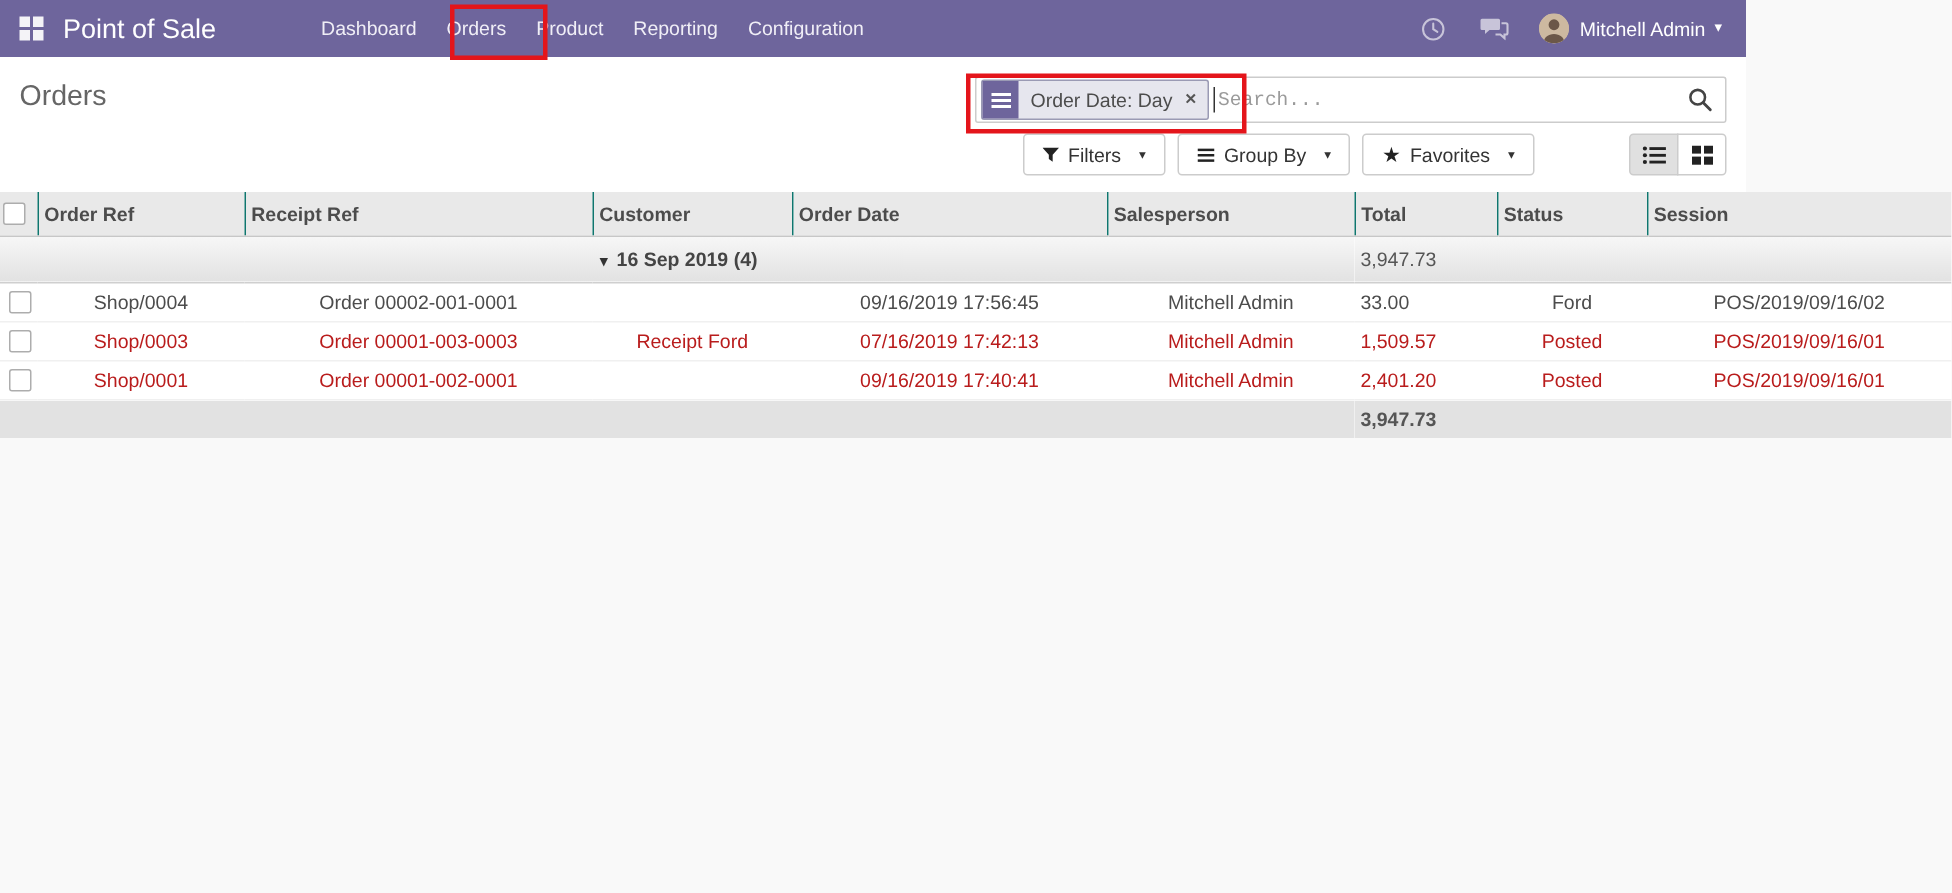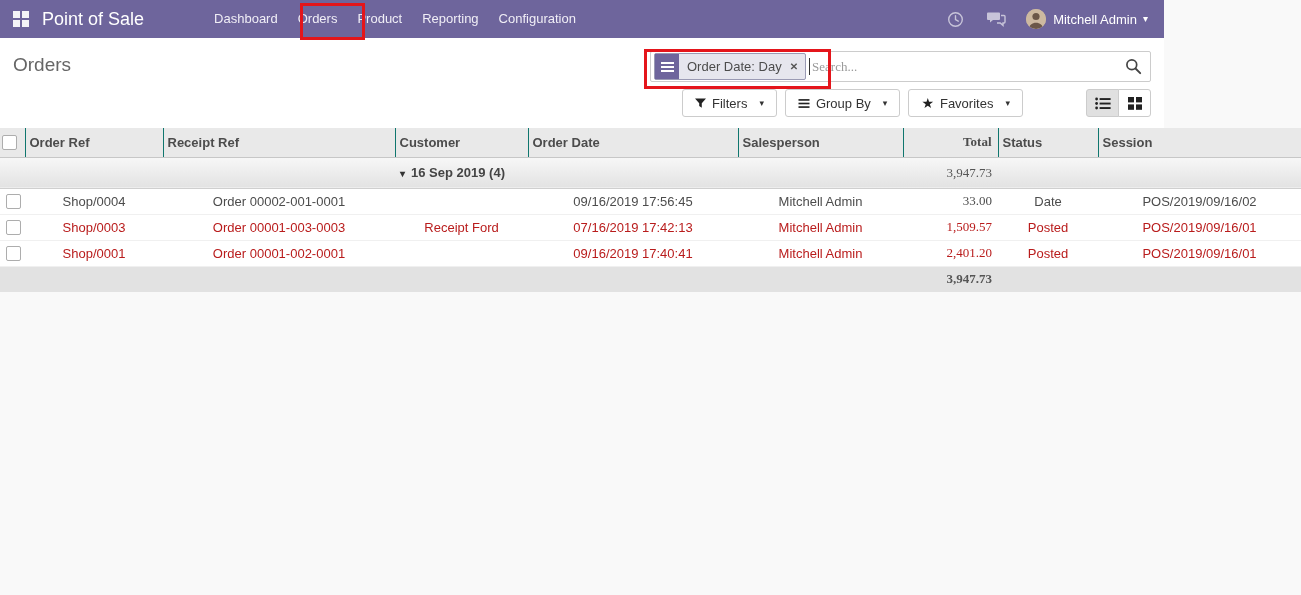--- a/index.html
+++ b/index.html
@@ -30,21 +30,21 @@
     display:flex;align-items:center;padding:0 2px;box-sizing:border-box;}
   .facet{display:flex;align-items:center;height:25px;border:1px solid #9a9ab4;
     background:#e6e6ee;border-radius:2px;margin-left:1px;flex:none;cursor:pointer;}
   .facet-icon{width:24px;height:25px;background:#6e659c;display:flex;flex-direction:column;
     justify-content:center;align-items:center;gap:2px;flex:none;}
   .facet-icon i{display:block;width:13px;height:2px;background:#fff;}
   .facet-label{padding:0 2px 0 8px;color:#4c4c4c;}
   .facet-x{margin:0 7px 0 6px;color:#555;font-size:10px;font-weight:bold;line-height:1;}
   .text-caret{width:1px;height:17px;background:#333;margin-left:3px;flex:none;}
   .search-input{border:none;outline:none;flex:1;font-size:13px;color:#a21caf;
-    background:transparent;padding:0 0 0 2px;font-family:Liberation Serif, serif;}
+    background:transparent;padding:0 0 0 2px;font-family:Liberation Mono, monospace;}
   .search-input::placeholder{color:#9a9a9a;}
   .magnifier{color:#444;margin:0 6px 0 4px;display:flex;cursor:pointer;}
 
   .cp-row2{margin-top:7px;display:flex;justify-content:space-between;align-items:center;padding-left:32px;}
   .filter-buttons{display:flex;gap:8px;}
   .fbtn{height:28px;padding:0 12px;border:1px solid #ccc;border-radius:3px;background:#fff;
     color:#333;display:flex;align-items:center;gap:6px;cursor:pointer;font-size:13px;}
   .fbtn svg{flex:none;}
   .fbtn .caret{font-size:9px;color:#333;}
   .star{font-size:14px;line-height:1;color:#222;}
@@ -58,21 +58,21 @@
   
   table{border-collapse:collapse;table-layout:fixed;width:1301px;background:#fff;}
   th{background:#e9e9e9;height:29px;font-weight:bold;color:#4c4c4c;text-align:left;
     padding:0 4px;border-bottom:1px solid #c7c7c7;border-left:1px solid #0f766e;
     font-size:13px;cursor:pointer;box-sizing:border-box;white-space:nowrap;overflow:hidden;}
   th:first-child{border-left:none;cursor:default;}
   td{height:26px;padding:0 4px;color:#4c4c4c;font-size:13px;white-space:nowrap;
     overflow:hidden;box-sizing:border-box;text-align:center;}
   tbody tr.data-row td{border-bottom:1px solid #f0f0f0;background:#fff;}
   tbody tr.muted td{color:#b91c1c;}
-  .num{text-align:right;padding-right:6px;font-family:Liberation Serif, serif;}
+  .num{text-align:left;padding-right:6px;}
   .cb-cell{padding:0 0 0 2px;}
   .checkbox{display:inline-block;width:13px;height:13px;border:1px solid #adadad;
     border-radius:2px;background:#fff;vertical-align:middle;cursor:pointer;}
   tr.group-row td{height:31px;font-weight:bold;color:#444;
     background:linear-gradient(to bottom,#f7f7f7,#e2e2e2);
     border-top:1px solid #cfcfcf;border-bottom:1px solid #cfcfcf;cursor:pointer;}
   tr.group-row td.num{font-weight:normal;color:#555;}
   .group-caret{display:inline-block;font-size:10px;margin:0 6px 0 2px;color:#333;}
   tfoot td{background:#e2e2e2;border-top:1px solid #cacaca;height:26px;
     font-weight:bold;color:#555;}
@@ -235,21 +235,21 @@
       </tr>
 
     <tr class="data-row">
     <td class="cb-cell"><span class="checkbox"></span></td>
     <td>Shop/0004</td>
     <td>Order 00002-001-0001</td>
     <td></td>
     <td>09/16/2019 17:56:45</td>
     <td>Mitchell Admin</td>
     <td class="num">33.00</td>
-    <td>Date</td>
+    <td>Ford</td>
     <td>POS/2019/09/16/02</td>
   </tr>
         <tr class="data-row muted">
     <td class="cb-cell"><span class="checkbox"></span></td>
     <td>Shop/0003</td>
     <td>Order 00001-003-0003</td>
     <td>Receipt Ford</td>
     <td>07/16/2019 17:42:13</td>
     <td>Mitchell Admin</td>
     <td class="num">1,509.57</td>

